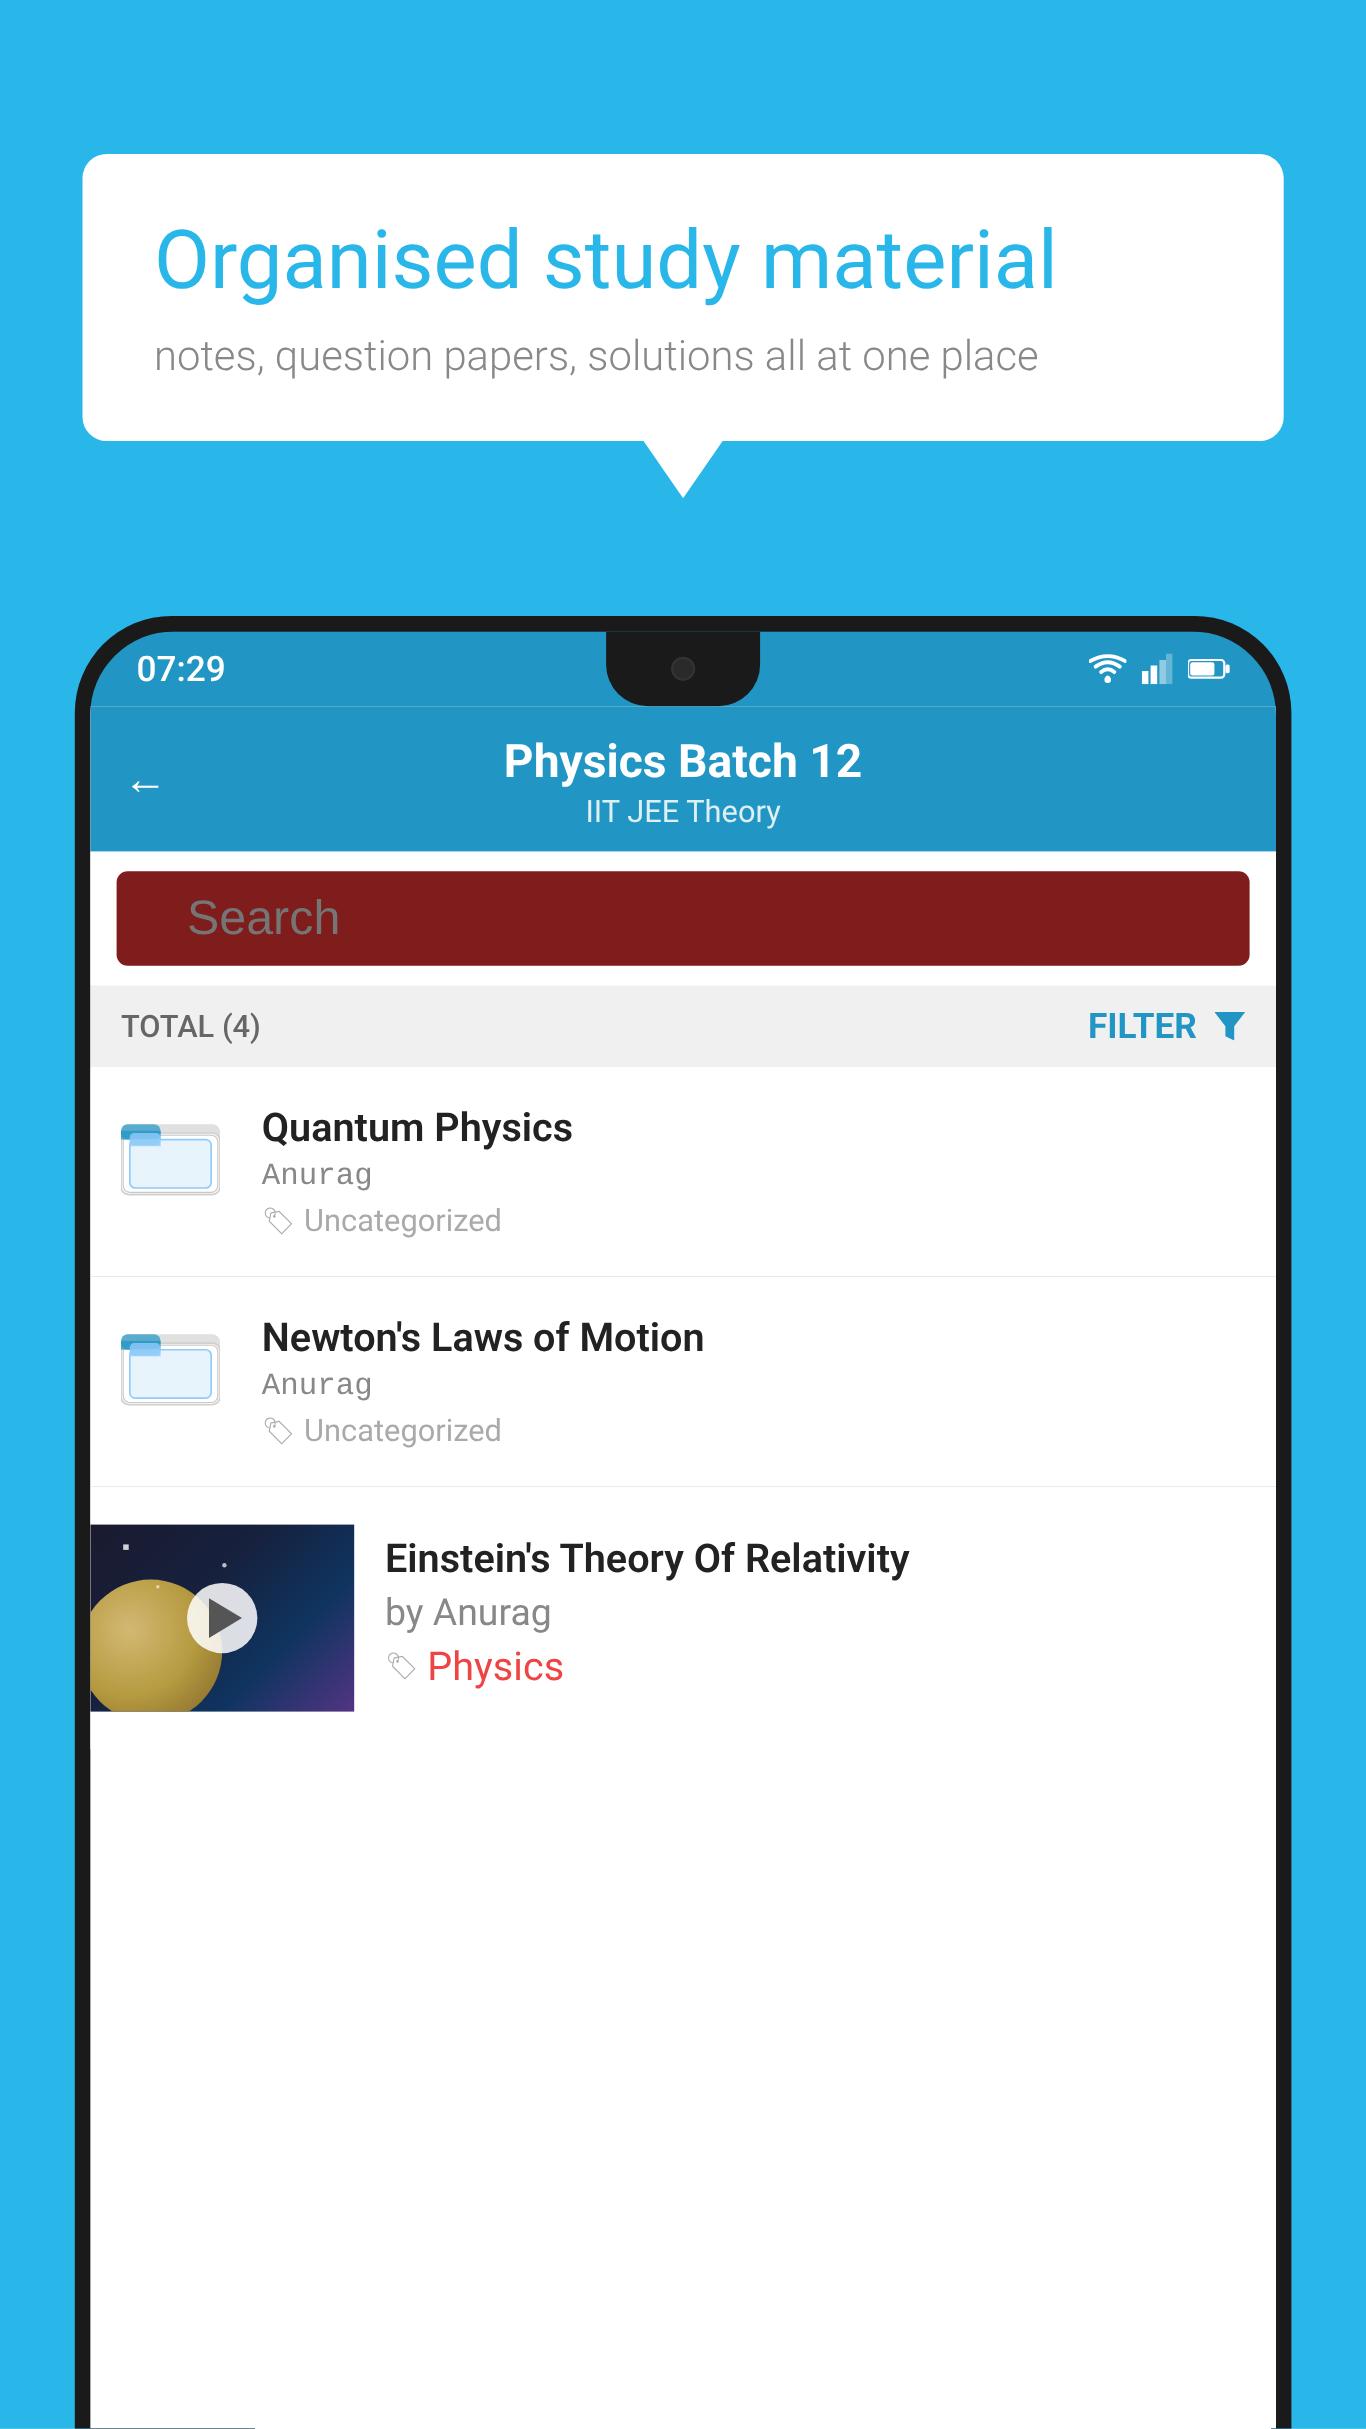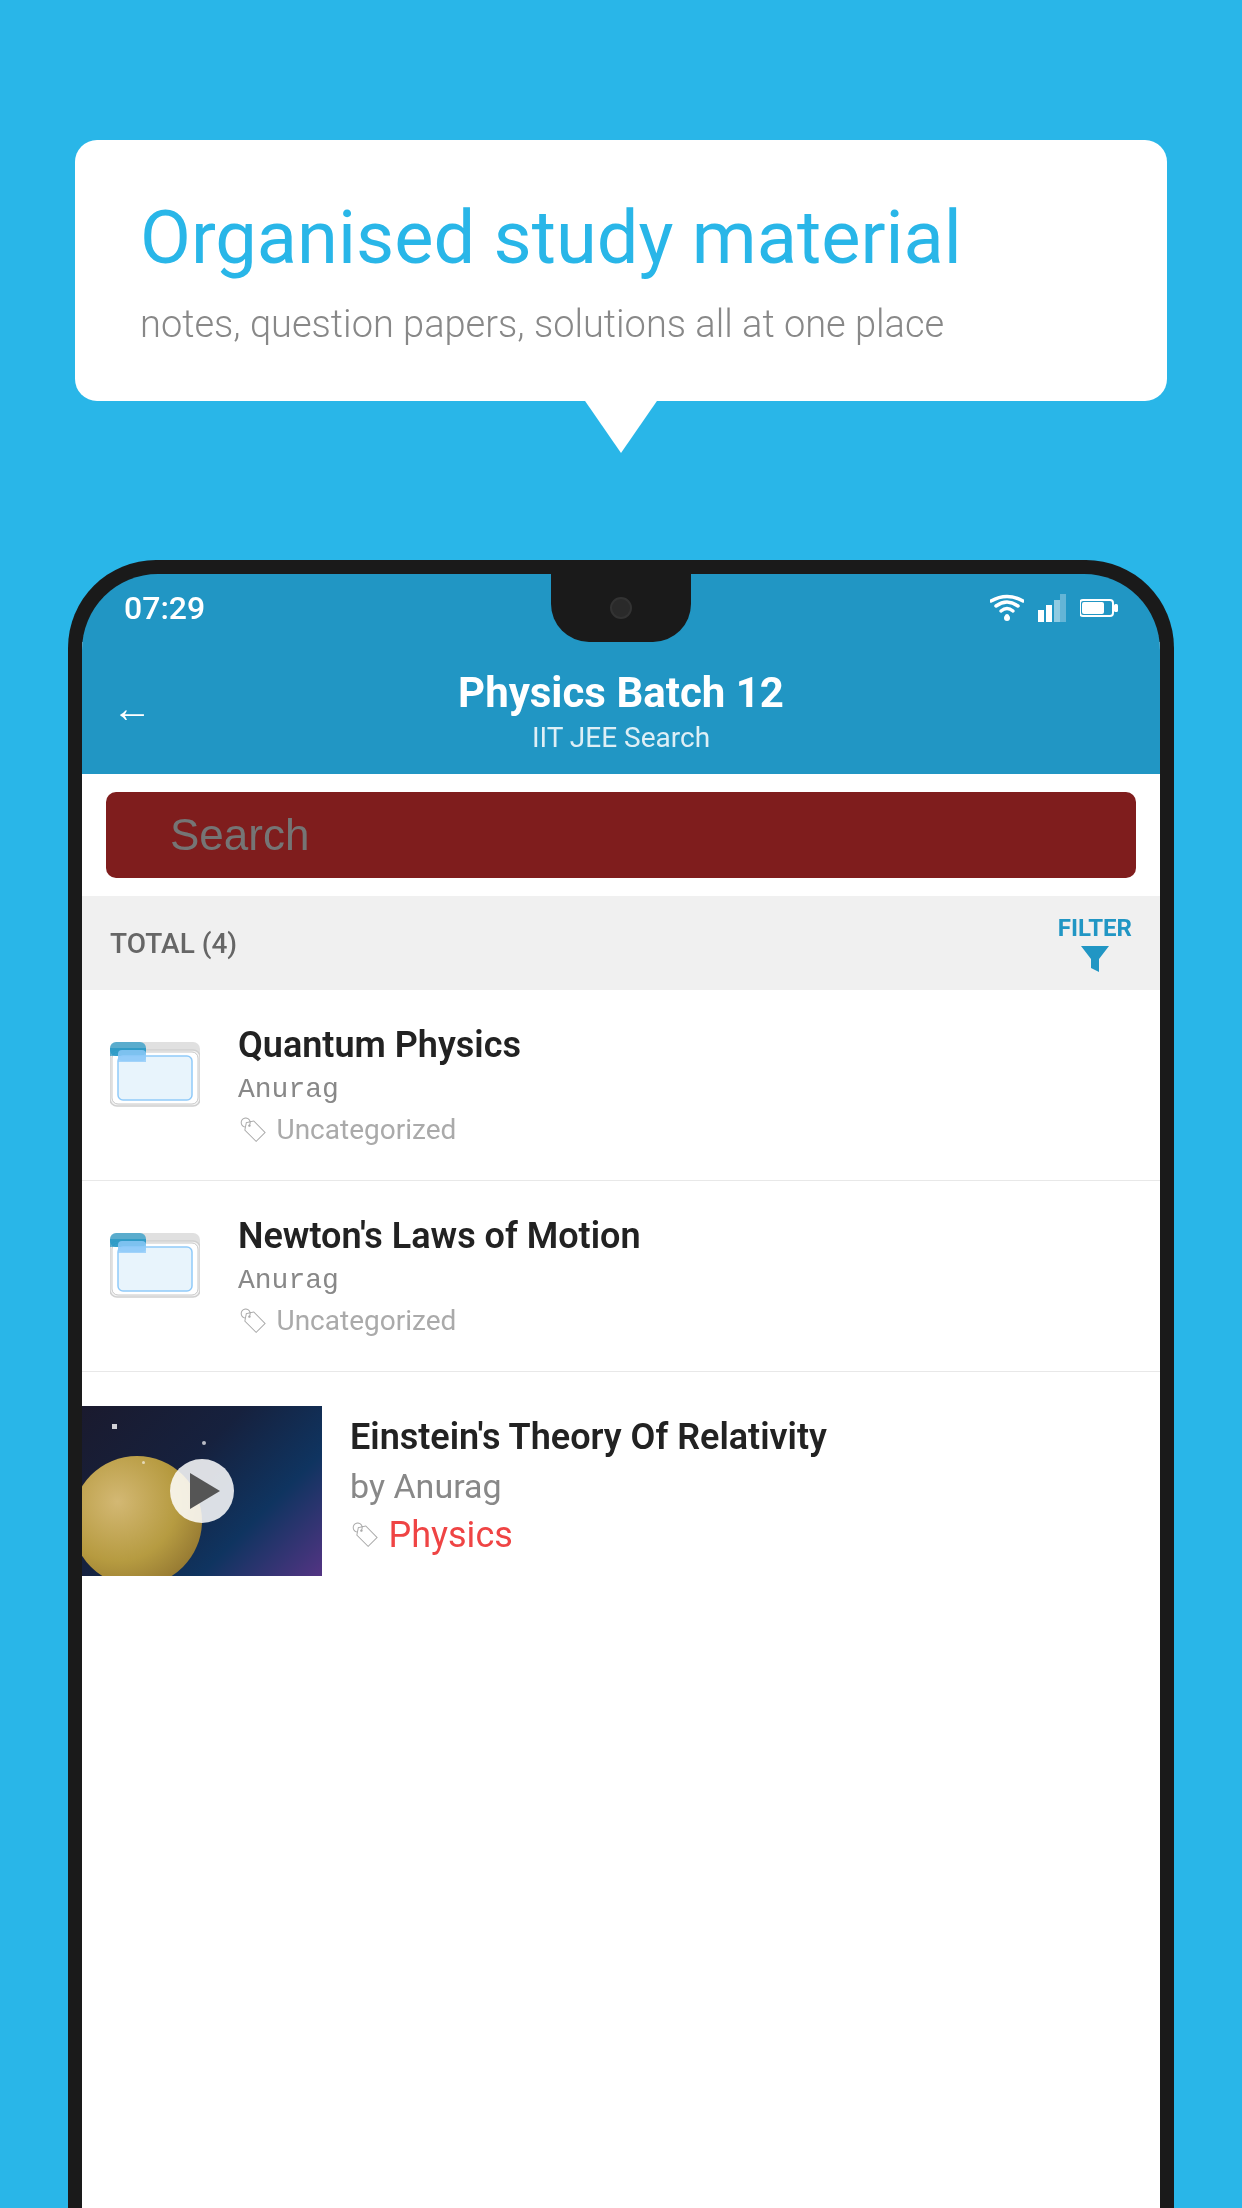--- a/index.html
+++ b/index.html
@@ -234,26 +234,25 @@
     }
 
     .filter-bar .total {
       font-size: 28px;
       color: #666;
       font-weight: 500;
     }
 
     .filter-bar .filter-btn {
       color: #2196C4;
-      font-size: 24px;
+      font-size: 32px;
       font-weight: 700;
       display: flex;
       align-items: center;
-      gap: 4px;
-      flex-direction: column;
+      gap: 16px;
     }
 
     
     .video-item {
       display: flex;
       align-items: flex-start;
       padding: 34px 28px;
       border-bottom: 1px solid #e8e8e8;
       background: white;
       gap: 28px;
@@ -421,21 +420,21 @@
           <rect x="34" y="7" width="4" height="8" rx="1.5" fill="white"></rect>
         </svg>
       </div>
     </div>
 
     <div class="screen-content">
 
       <div class="app-header">
         <span class="back-arrow">←</span>
         <div class="title">Physics Batch 12</div>
-        <div class="subtitle">IIT JEE   Search</div>
+        <div class="subtitle">IIT JEE   Theory</div>
       </div>
 
 
       <div class="search-bar">
         <div class="search-wrapper">
           <span class="search-icon">🔍</span>
           <input class="search-input" type="text" placeholder="Search" style="">
         </div>
       </div>
 

